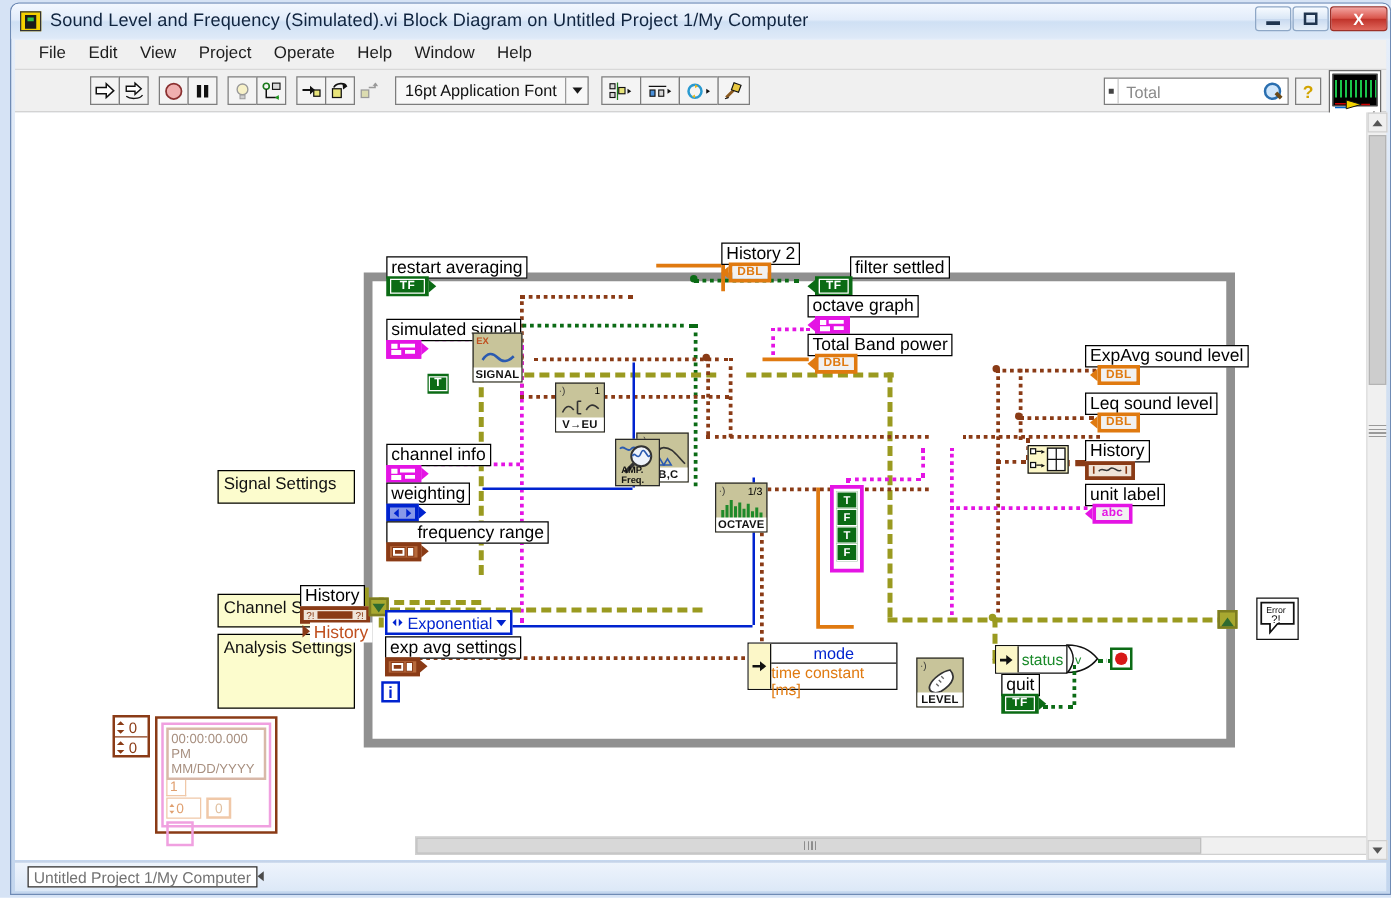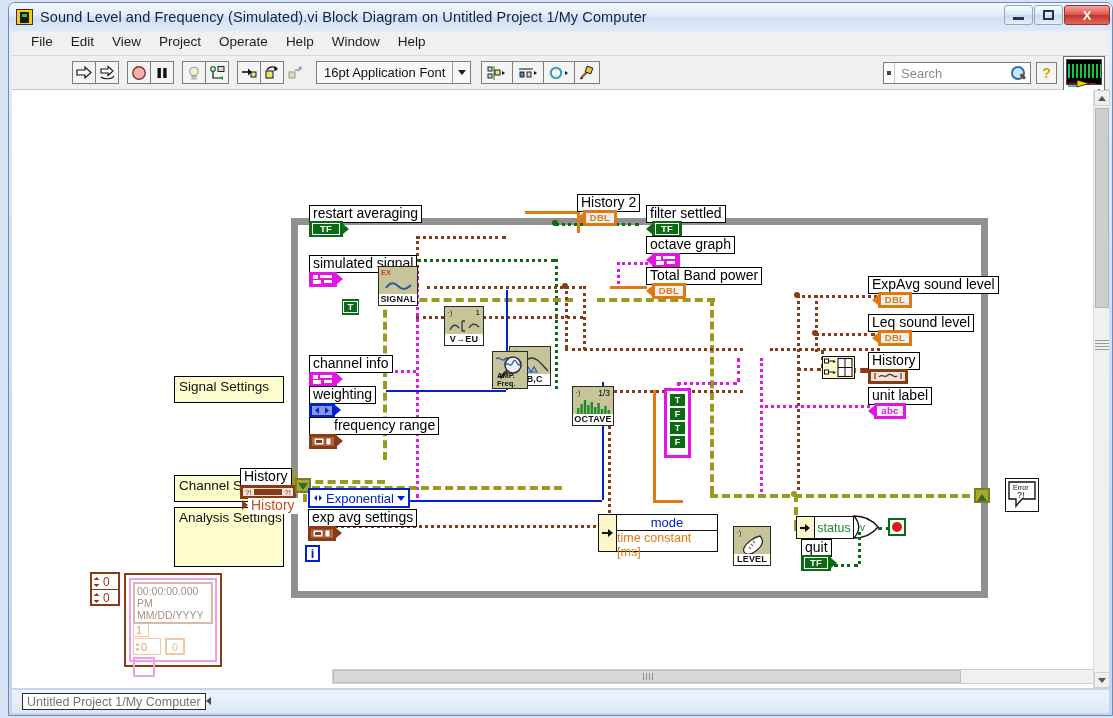--- a/index.html
+++ b/index.html
@@ -356,21 +356,21 @@
             <rect x="8" y="2" width="6" height="6" fill="#e8c840" stroke="#111" stroke-width=".9" transform="rotate(20 11 5)"></rect>
             <path d="M2 14 l3-1" stroke="#111" stroke-width="1"></path>
           </svg>
         </div>
       </div>
 
       <div class="searchbox">
         <span class="pin">
             <i></i>
           </span>
-        <span class="txt" title="Search">Search</span>
+        <span class="txt" title="Search">Total</span>
         <span class="mag"></span>
       </div>
       <div class="helpbtn">?</div>
 
       <div class="viicon">
         <div class="inner">
             <span class="wave"></span>
           </div>
         <svg class="con" viewBox="0 0 30 9">
           <path d="M1 4 H10" stroke="#c00" stroke-width="1.2"></path>
@@ -689,21 +689,21 @@
       </div>
 
       <div class="bd lab" style="left:565px; top:104px; font-size:14px;">History 2</div>
       <div class="bd term t-dbl" style="left:565px; top:120px;">
         <span class="arrow-r" style="border-right-color:#e07a10;"></span>
         <div class="term-in" style="width:34px;">
             <span class="tbody" style="width:100%;text-align:center;">DBL</span>
           </div>
       </div>
 
-      <div class="bd lab" style="left:634px; top:115px;text-align:center;">filter settled</div>
+      <div class="bd lab" style="left:668px; top:115px;text-align:center;">filter settled</div>
       <div class="bd term t-bool" style="left:634px; top:131px;">
         <span class="arrow-r" style="border-right-color:#0b6b15;"></span>
         <div class="term-in" style="width:30px;">
             <span class="tbody" style="width:100%;text-align:center;">TF</span>
           </div>
       </div>
 
       <div class="bd lab" style="left:634px; top:146px;">octave graph</div>
       <div class="bd term t-clu" style="left:634px; top:162px;">
         <span class="arrow-r" style="border-right-color:#e414e4;"></span>

